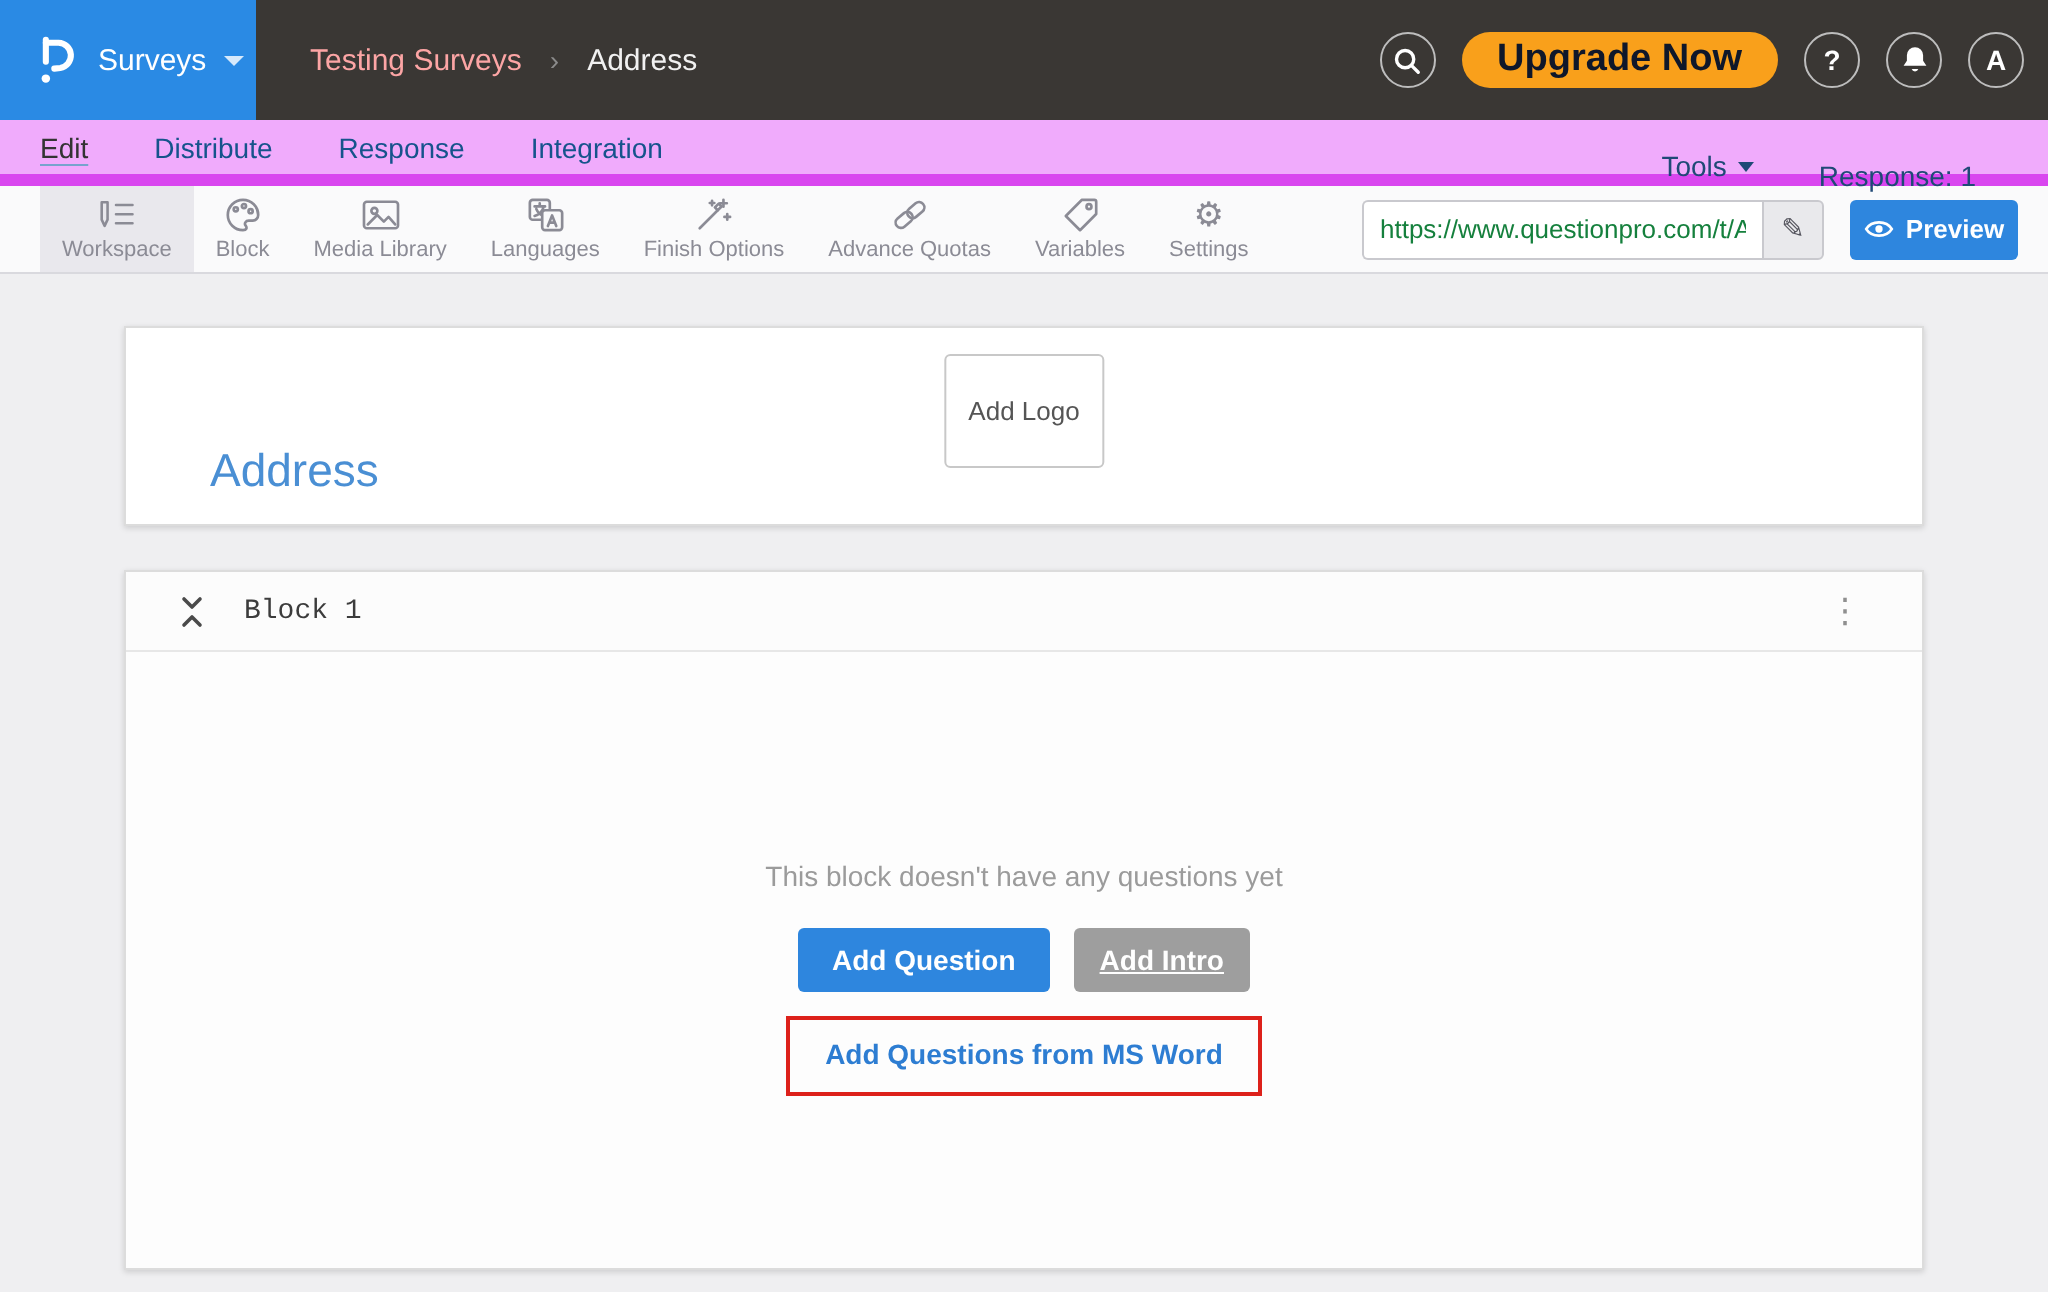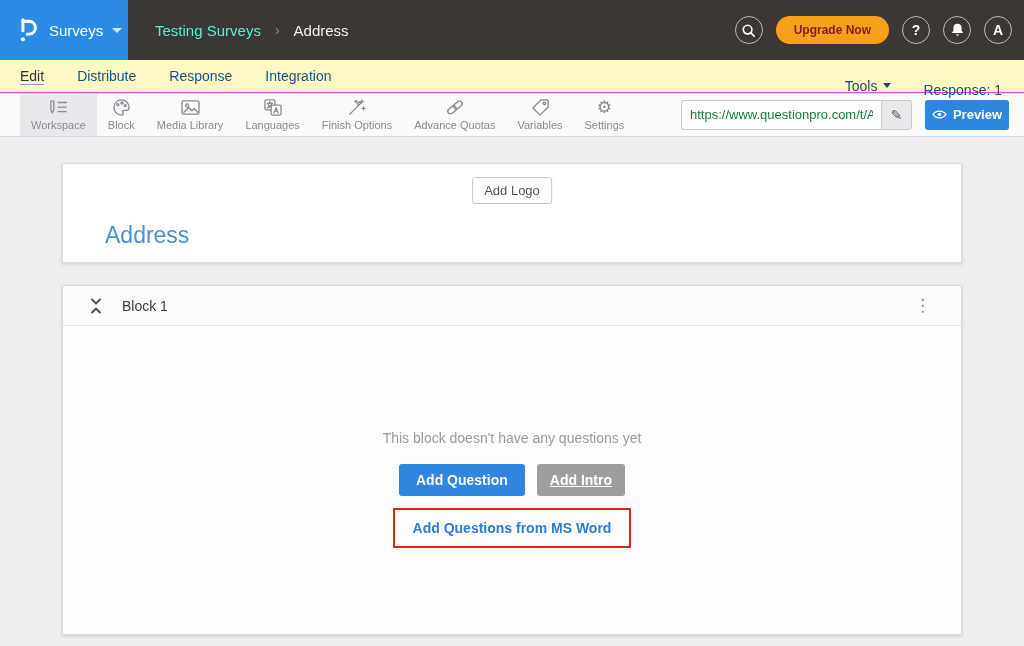--- a/index.html
+++ b/index.html
@@ -7,29 +7,29 @@
   body { font-family:"Liberation Sans","DejaVu Sans",sans-serif; background:#efeff1; }
   .page { width:1024px; height:646px; position:relative; }
 
   
   .app-header { height:60px; display:flex; align-items:stretch; background:#3a3734; }
   .brand { width:128px; background:#2a8ae4; display:flex; align-items:center; padding-left:17px; cursor:pointer; }
   .brand-logo { width:22px; height:26px; }
   .brand-name { color:#fff; font-size:15px; margin-left:10px; }
   .caret-down { width:0; height:0; border-left:5px solid transparent; border-right:5px solid transparent; border-top:5px solid #d6e9fb; margin-left:9px; }
   .crumbs { display:flex; align-items:center; margin-left:27px; }
-  .crumb-parent { color:#5eead4; font-size:15px; cursor:pointer; }
+  .crumb-parent { color:#fca5a5; font-size:15px; cursor:pointer; }
   .crumb-sep { color:#8b8b8b; font-size:14px; margin:0 14px; }
   .crumb-current { color:#f1f1f1; font-size:15px; }
   .header-actions { margin-left:auto; display:flex; align-items:center; gap:13px; padding-right:12px; }
   .circle-btn { width:28px; height:28px; border:1px solid #bdbdbd; border-radius:50%; display:flex; align-items:center; justify-content:center; color:#fff; font-size:14px; font-weight:bold; cursor:pointer; background:transparent; }
-  .upgrade-btn { background:#f9a01b; color:#7f1d1d; font-size:12px; font-weight:bold; border:none; border-radius:14px; height:28px; padding:0 18px; cursor:pointer; }
-
-  
-  .nav-row { height:33px; background:#fef9c3; border-bottom:1px solid #d946ef; display:flex; align-items:center; padding:0 22px 0 20px; }
+  .upgrade-btn { background:#f9a01b; color:#0f172a; font-size:19px; font-weight:bold; border:none; border-radius:14px; height:28px; padding:0 18px; cursor:pointer; }
+
+  
+  .nav-row { height:33px; background:#f0abfc; border-bottom:6px solid #d946ef; display:flex; align-items:center; padding:0 36px 0 20px; }
   .nav-tab { font-size:14px; color:#16538c; margin-right:33px; cursor:pointer; }
   .nav-tab.active { color:#333; text-decoration:underline; text-decoration-color:#76a3cd; text-underline-offset:3px; }
   .nav-right { margin-left:auto; display:flex; align-items:center; }
   .tools-btn { display:flex; align-items:center; color:#1f4976; font-size:14px; cursor:pointer;margin-top:19px; }
   .tools-btn .caret { width:0; height:0; border-left:4px solid transparent; border-right:4px solid transparent; border-top:5px solid #1f4976; margin-left:6px; }
   .response-label { color:#1f4976; font-size:14px; margin-left:32px;margin-top:28px; }
 
   
   .toolbar { height:44px; background:#fafafb; border-bottom:1px solid #d9d9de; display:flex; align-items:stretch; padding-left:20px; }
   .tool { display:flex; flex-direction:column; align-items:center; justify-content:center; gap:2px; padding:0 11px; cursor:pointer; }
@@ -40,28 +40,28 @@
   .tool-label { font-size:11px; color:#8b8b95; white-space:nowrap; }
   .url-group { margin-left:auto; align-self:center; display:flex; height:30px; margin-right:13px; }
   .url-input { width:200px; height:30px; border:1px solid #c9c9ce; border-right:none; border-radius:3px 0 0 3px; padding:0 8px; font-size:13px; color:#15803d; background:#fff; font-family:"Liberation Sans",sans-serif; }
   .pencil-btn { width:31px; height:30px; background:#e9e9ec; border:1px solid #c9c9ce; border-radius:0 3px 3px 0; display:flex; align-items:center; justify-content:center; color:#55555e; font-size:14px; cursor:pointer; }
   .preview-btn { align-self:center; margin-right:15px; width:84px; height:30px; background:#2e86de; border:none; border-radius:3px; color:#fff; font-size:13px; font-weight:bold; display:flex; align-items:center; justify-content:center; gap:6px; cursor:pointer; }
 
   
   .main { padding-top:26px; }
   .card { width:900px; margin:0 auto; background:#fff; border:1px solid #dcdcdc; box-shadow:0 1px 3px rgba(0,0,0,.15); }
   .card-top { height:100px; position:relative; }
-  .add-logo-btn { position:absolute; top:13px; left:50%; transform:translateX(-50%); background:#fff; border:1px solid #c8c8c8; border-radius:3px; padding:5px 11px; font-size:13px; color:#555; cursor:pointer; }
+  .add-logo-btn { position:absolute; top:13px; left:50%; transform:translateX(-50%); background:#fff; border:1px solid #c8c8c8; border-radius:3px; padding:20px 11px; font-size:13px; color:#555; cursor:pointer; }
   .survey-title { position:absolute; left:42px; top:58px; font-size:23px; color:#4a8fd4; font-weight:500; }
 
   .card-block { margin-top:22px; height:350px; display:flex; flex-direction:column; }
   .block-header { height:40px; flex:0 0 40px; display:flex; align-items:center; padding:0 26px; background:#fcfcfc; border-bottom:1px solid #e7e7e7; }
   .collapse-icon { width:14px; height:16px; cursor:pointer; }
   .collapse-icon svg { stroke:#4a4a4a; fill:none; stroke-width:1.8; stroke-linecap:round; stroke-linejoin:round; }
-  .block-title { font-size:14px; color:#3c3c3c; margin-left:19px; }
+  .block-title { font-size:14px; color:#3c3c3c; margin-left:19px;font-family:Liberation Mono, monospace; }
   .kebab { margin-left:auto; color:#8f8f8f; font-size:17px; line-height:1; cursor:pointer; padding:2px 4px; }
   .block-body { flex:1; background:#fdfdfd; display:flex; flex-direction:column; align-items:center; }
   .empty-msg { margin-top:104px; font-size:14px; color:#9b9b9b; }
   .btn-row { margin-top:18px; display:flex; gap:12px; }
   .btn { border:none; border-radius:3px; color:#fff; font-size:14px; font-weight:bold; padding:8px 17px; cursor:pointer; font-family:"Liberation Sans",sans-serif; }
   .btn-primary { background:#2e86de; }
   .btn-gray { background:#9e9e9e; padding:8px 13px;text-decoration:underline; }
   .msword-wrap { margin-top:12px; border:2px solid #dd211b; padding:9px 18px; }
   .msword-link { color:#2d7dd2; font-size:14px; font-weight:bold; text-decoration:none; cursor:pointer; }
 </style>

